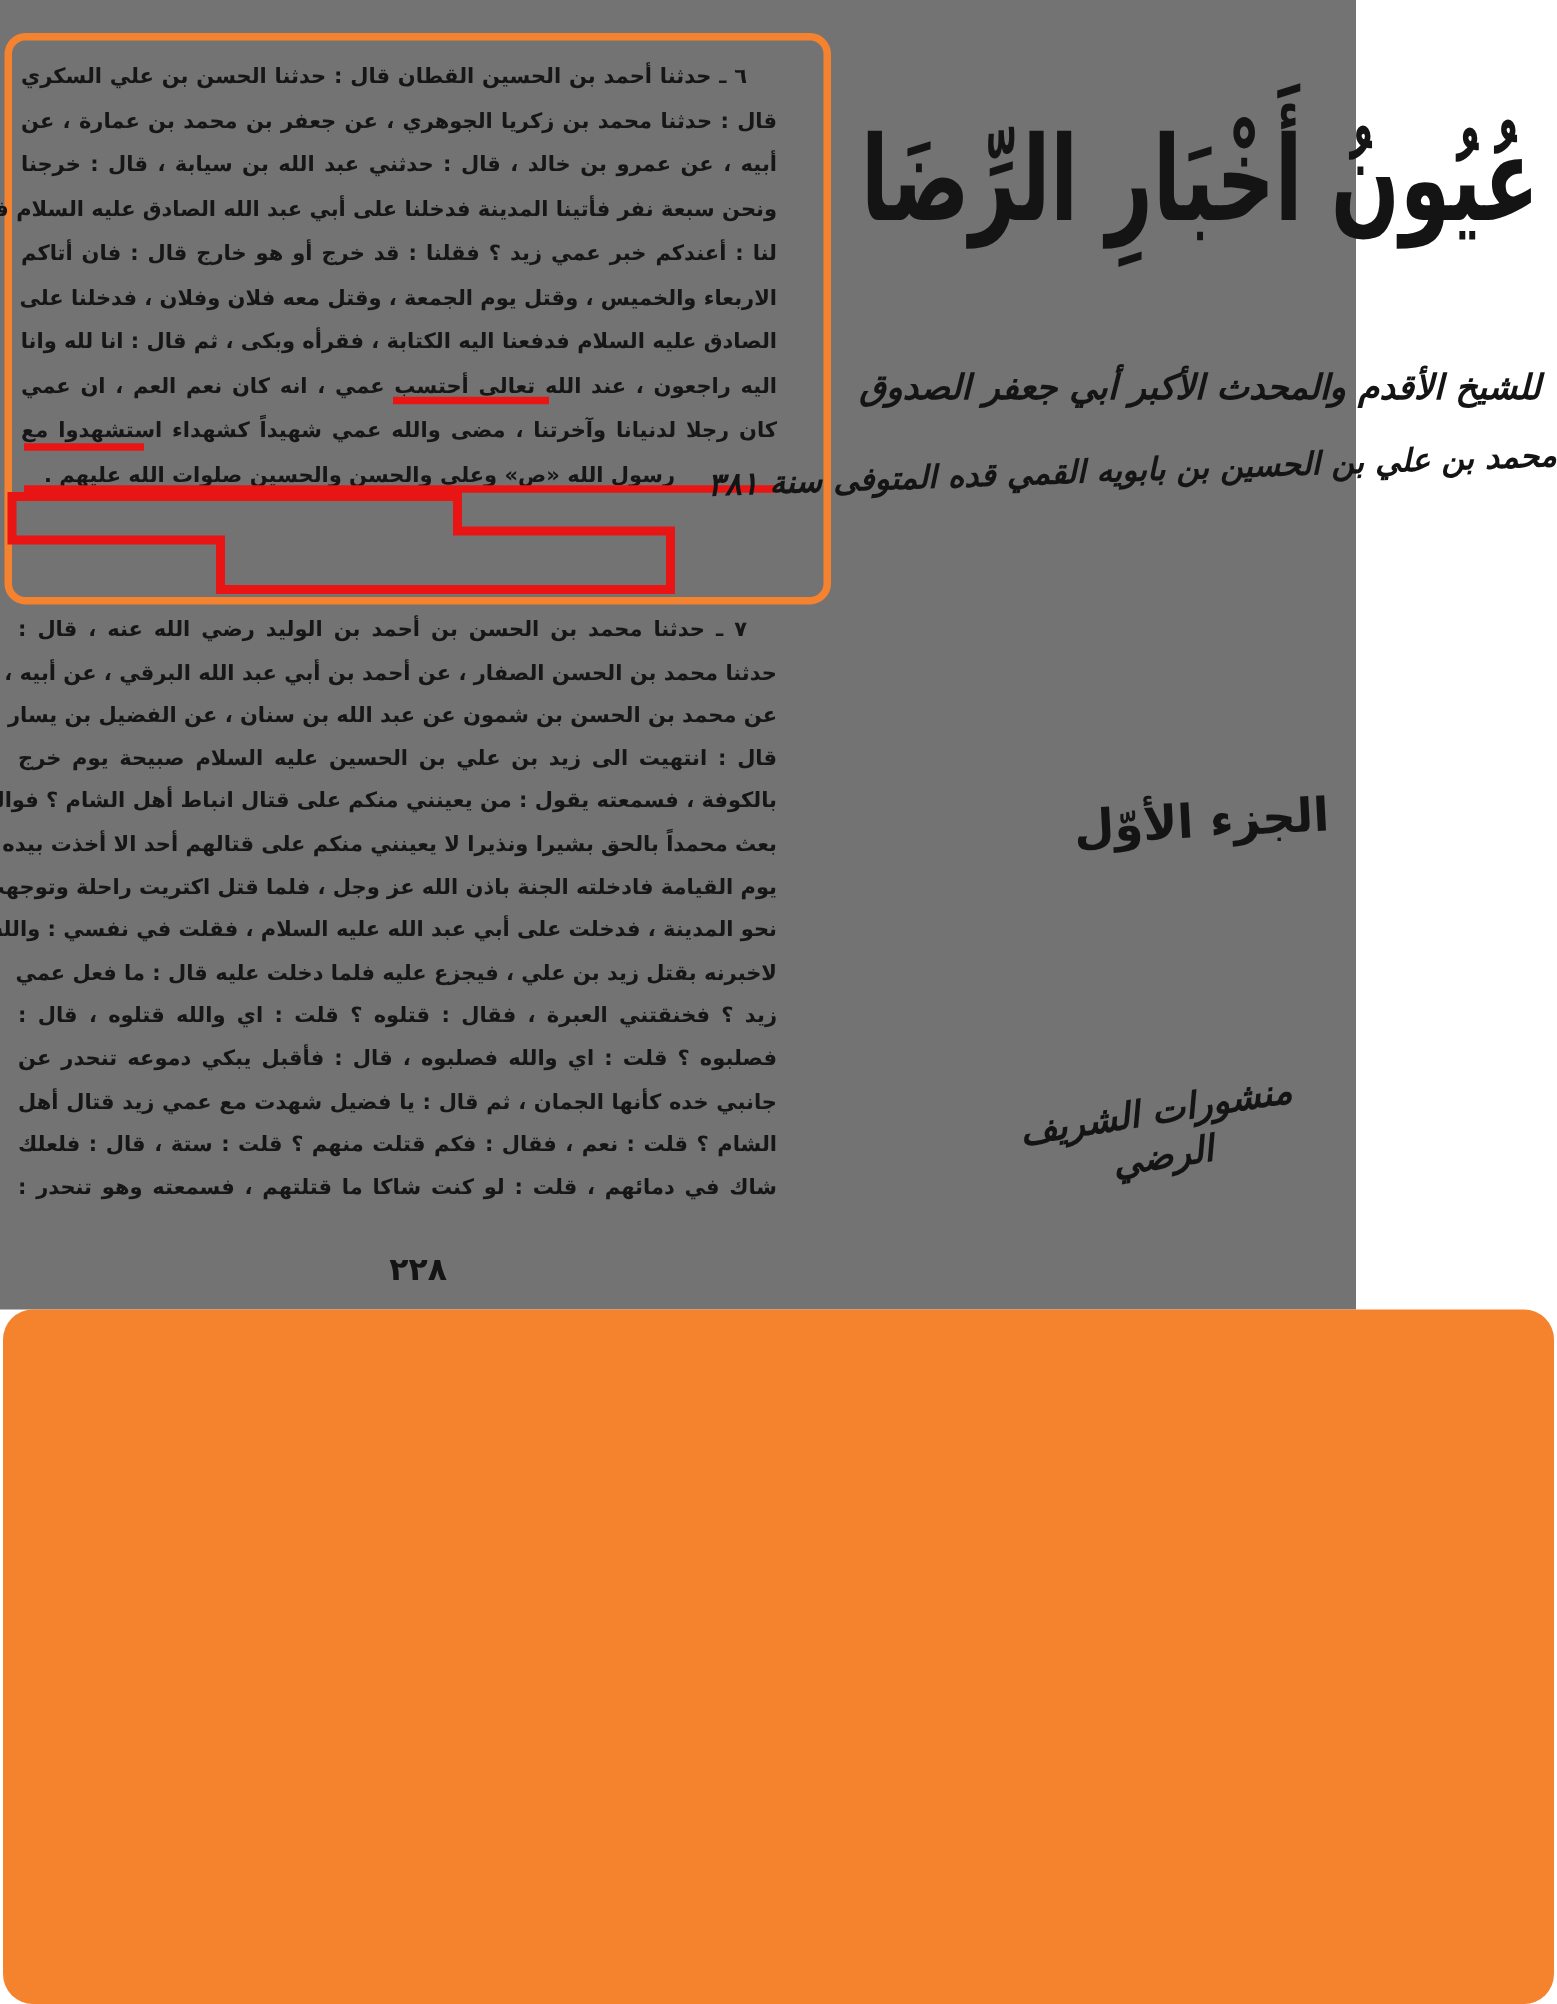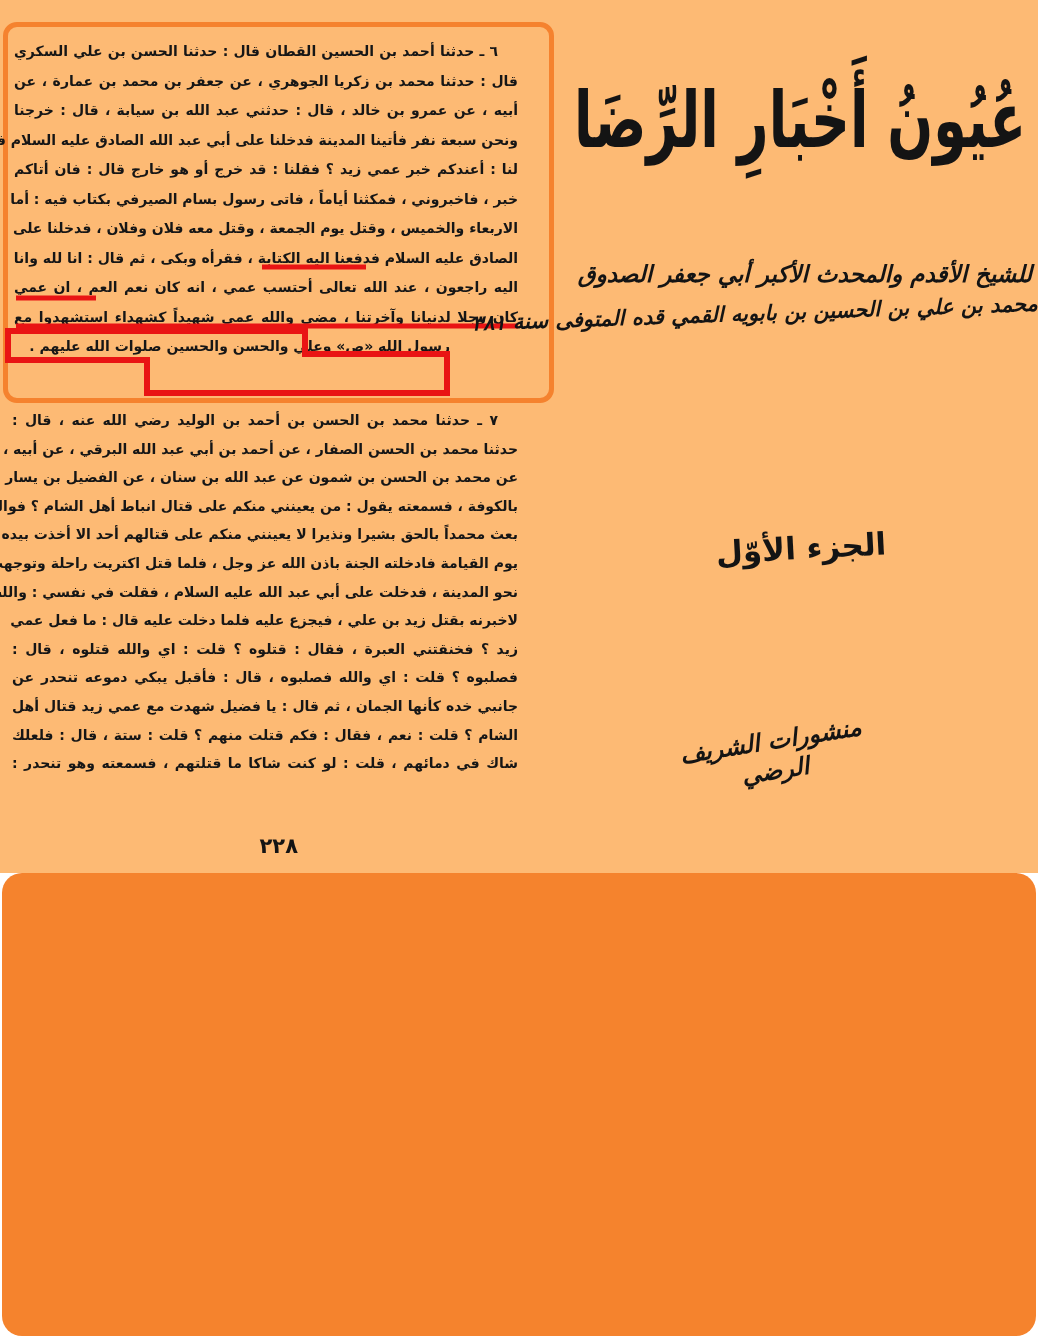--- a/index.html
+++ b/index.html
@@ -2,21 +2,21 @@
 <html lang="ar"><head>
 <meta charset="utf-8">
 <style>
   html,body{margin:0;padding:0;background:#ffffff;}
   .stage{
     position:relative;width:1038px;height:1336px;overflow:hidden;
     background:#ffffff;direction:rtl;
     font-family:"DejaVu Sans",sans-serif;color:#141414;
   }
   
-  .scan{position:absolute;top:0;left:0;width:1038px;height:873px;background:#fdba74;text-decoration:underline;}
+  .scan{position:absolute;top:0;left:0;width:904px;height:873px;background:#737373;text-decoration:underline;}
   .hadith-box{
     position:absolute;left:3px;top:22px;width:541px;height:371px;
     border:5px solid #f5822e;border-radius:14px;background:transparent;
   }
   .h6col{position:absolute;left:14px;top:37px;width:504px;}
   .h7col{position:absolute;left:12px;top:406px;width:506px;}
   .arline{
     height:29.5px;line-height:29.5px;font-size:14px;font-weight:bold;
     white-space:nowrap;text-align:justify;text-align-last:justify;
     color:#161616;
@@ -28,21 +28,21 @@
   .marks{position:absolute;top:0;left:0;pointer-events:none;}
   .redmark{stroke:#e91414;fill:none;}
   
   .book-title{
     position:absolute;left:565px;top:74px;width:470px;
     font-size:54px;font-weight:bold;text-align:center;letter-spacing:-1px;
     transform:scaleY(1.45);transform-origin:top center;white-space:nowrap;
   }
   .book-sub1{
     position:absolute;left:568px;top:246px;width:464px;
-    font-size:23px;font-weight:bold;font-style:italic;white-space:nowrap;margin-top:15px;
+    font-size:23px;font-weight:bold;font-style:italic;text-align:center;white-space:nowrap;
   }
   .book-sub2{
     position:absolute;left:560px;top:300px;width:478px;
     font-size:21px;font-weight:bold;font-style:italic;text-align:center;white-space:nowrap;
     transform:rotate(-2deg);
   }
   .volume{
     position:absolute;left:706px;top:530px;width:190px;
     font-size:31px;font-weight:bold;text-align:center;transform:rotate(-3deg);white-space:nowrap;
   }
@@ -69,32 +69,32 @@
   <div class="scan">
 
     <div class="hadith-box"></div>
 
     <div class="h6col">
       <div class="arline indent-first">٦ ـ حدثنا أحمد بن الحسين القطان قال : حدثنا الحسن بن علي السكري</div>
       <div class="arline">قال : حدثنا محمد بن زكريا الجوهري ، عن جعفر بن محمد بن عمارة ، عن</div>
       <div class="arline">أبيه ، عن عمرو بن خالد ، قال : حدثني عبد الله بن سيابة ، قال : خرجنا</div>
       <div class="arline">ونحن سبعة نفر فأتينا المدينة فدخلنا على أبي عبد الله الصادق عليه السلام فقال</div>
       <div class="arline">لنا : أعندكم خبر عمي زيد ؟ فقلنا : قد خرج أو هو خارج قال : فان أتاكم</div>
-      <div class="arline">خبر ، فاخبروني ، فمكثنا أياماً ، فاتى رسول بسام الصيرفي بكتاب فيه : أما</div>
       <div class="arline">الاربعاء والخميس ، وقتل يوم الجمعة ، وقتل معه فلان وفلان ، فدخلنا على</div>
       <div class="arline">الصادق عليه السلام فدفعنا اليه الكتابة ، فقرأه وبكى ، ثم قال : انا لله وانا</div>
       <div class="arline">اليه راجعون ، عند الله تعالى أحتسب عمي ، انه كان نعم العم ، ان عمي</div>
       <div class="arline">كان رجلا لدنيانا وآخرتنا ، مضى والله عمي شهيداً كشهداء استشهدوا مع</div>
       <div class="arline h6-last">رسول الله «ص» وعلي والحسن والحسين صلوات الله عليهم .</div>
     </div>
 
     <div class="h7col">
       <div class="arline indent-first">٧ ـ حدثنا محمد بن الحسن بن أحمد بن الوليد رضي الله عنه ، قال :</div>
       <div class="arline">حدثنا محمد بن الحسن الصفار ، عن أحمد بن أبي عبد الله البرقي ، عن أبيه ،</div>
       <div class="arline">عن محمد بن الحسن بن شمون عن عبد الله بن سنان ، عن الفضيل بن يسار ،</div>
+      <div class="arline">قال : انتهيت الى زيد بن علي بن الحسين عليه السلام صبيحة يوم خرج</div>
       <div class="arline">بالكوفة ، فسمعته يقول : من يعينني منكم على قتال انباط أهل الشام ؟ فوالذي</div>
       <div class="arline">بعث محمداً بالحق بشيرا ونذيرا لا يعينني منكم على قتالهم أحد الا أخذت بيده</div>
       <div class="arline">يوم القيامة فادخلته الجنة باذن الله عز وجل ، فلما قتل اكتريت راحلة وتوجهت</div>
       <div class="arline">نحو المدينة ، فدخلت على أبي عبد الله عليه السلام ، فقلت في نفسي : والله</div>
       <div class="arline">لاخبرنه بقتل زيد بن علي ، فيجزع عليه فلما دخلت عليه قال : ما فعل عمي</div>
       <div class="arline">زيد ؟ فخنقتني العبرة ، فقال : قتلوه ؟ قلت : اي والله قتلوه ، قال :</div>
       <div class="arline">فصلبوه ؟ قلت : اي والله فصلبوه ، قال : فأقبل يبكي دموعه تنحدر عن</div>
       <div class="arline">جانبي خده كأنها الجمان ، ثم قال : يا فضيل شهدت مع عمي زيد قتال أهل</div>
       <div class="arline">الشام ؟ قلت : نعم ، فقال : فكم قتلت منهم ؟ قلت : ستة ، قال : فلعلك</div>
       <div class="arline">شاك في دمائهم ، قلت : لو كنت شاكا ما قتلتهم ، فسمعته وهو تنحدر :</div>

